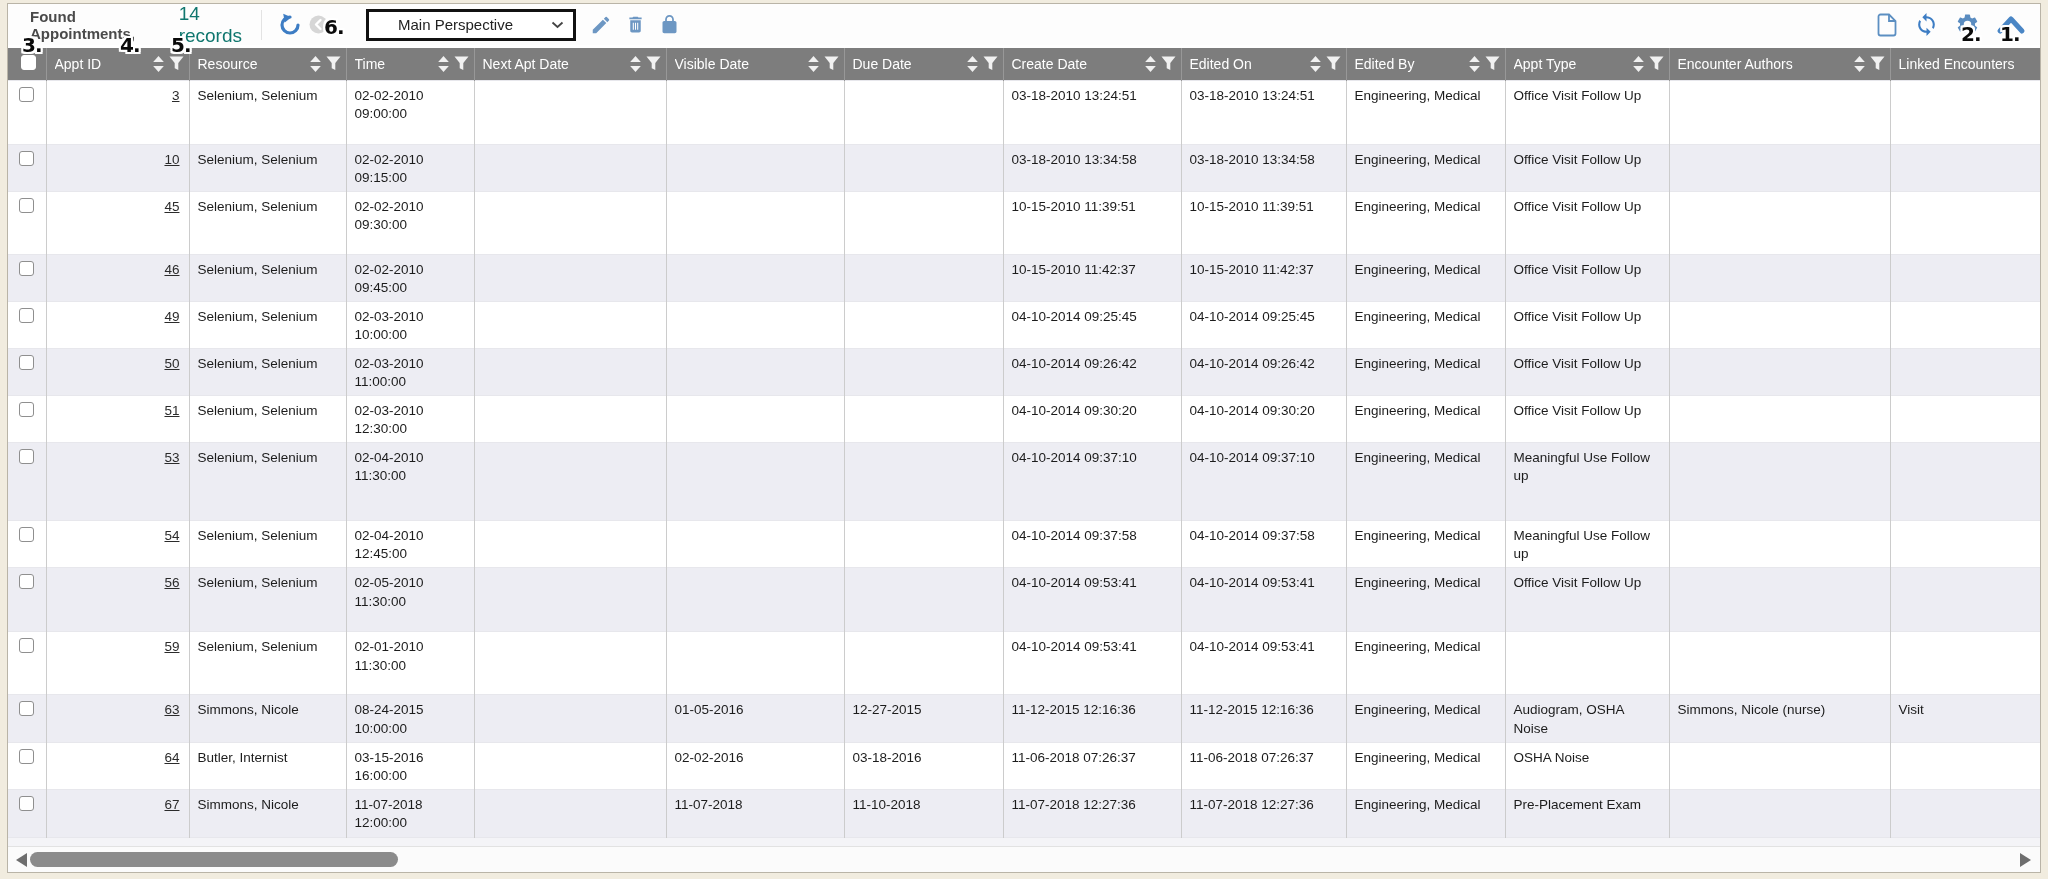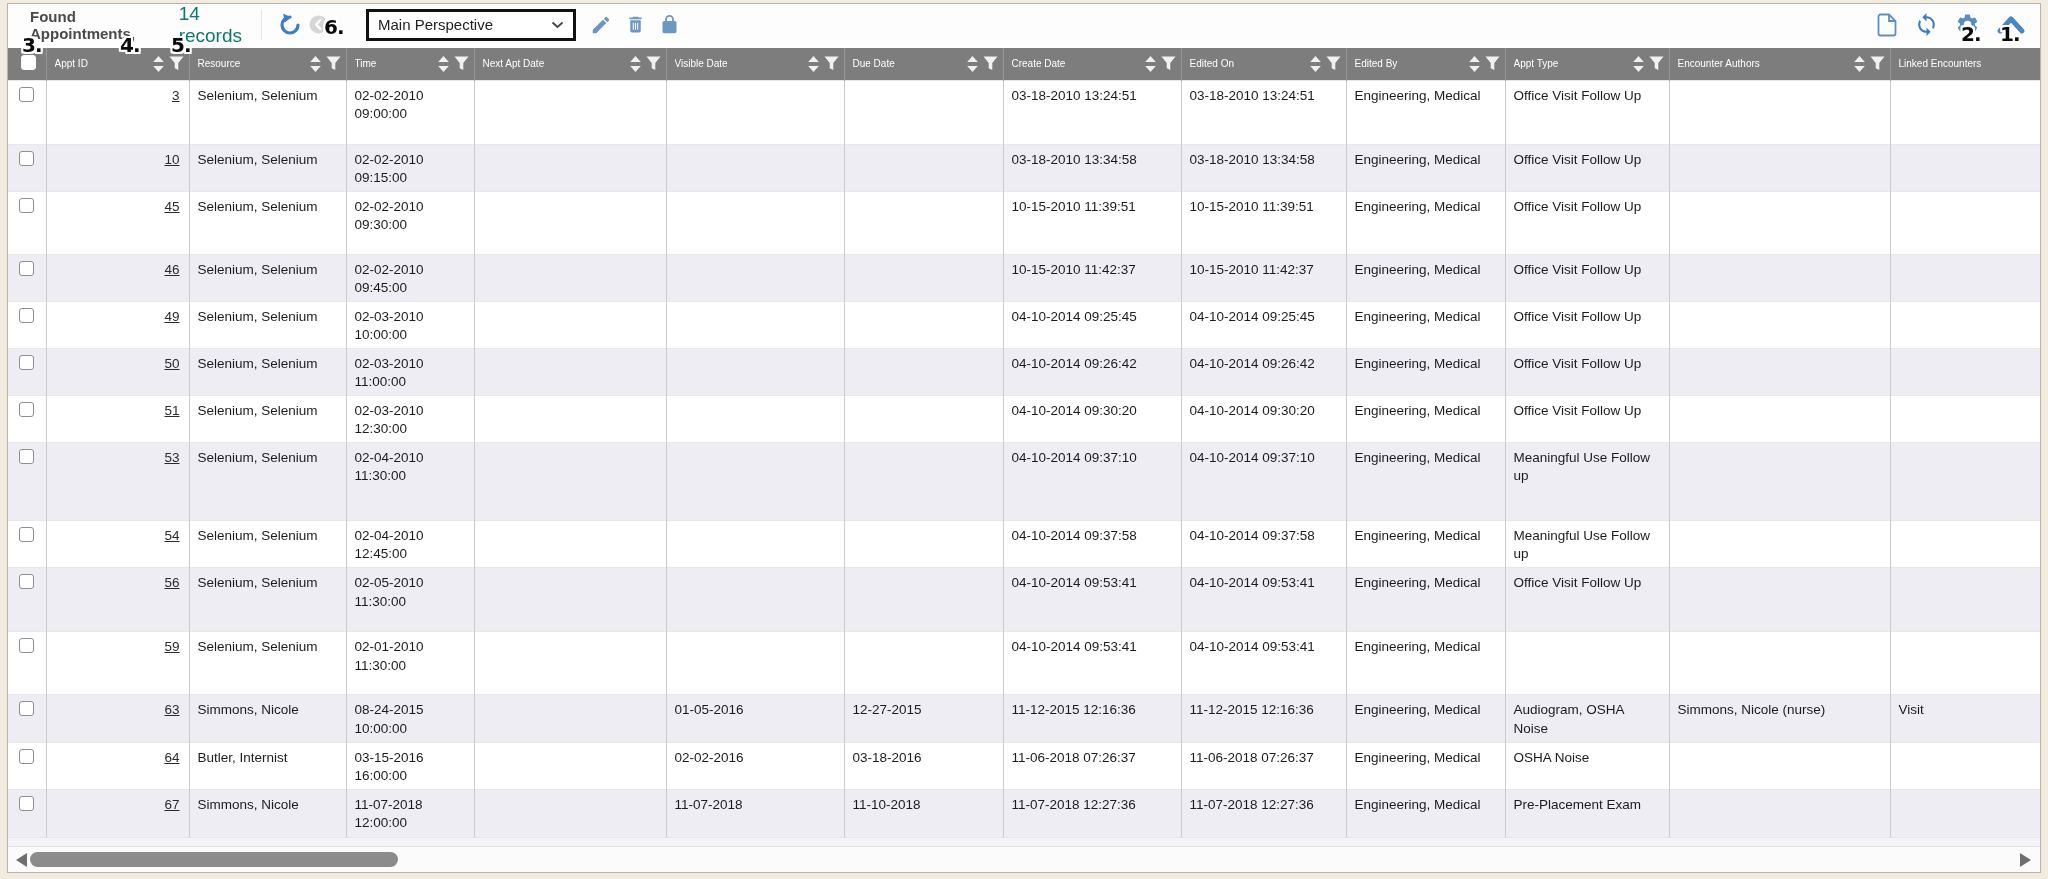--- a/index.html
+++ b/index.html
@@ -24,29 +24,29 @@
   .title { font-weight:bold; font-size:15px; color:#4a4a4a; }
   .records { font-size:19px; color:#0f766e; }
   .tb-icon { display:inline-flex; align-items:center; justify-content:center; cursor:pointer; }
   .undo { margin-left:16px; }
   .back-disabled { margin-left:7px; }
   .perspective {
     margin-left:38px;
     border:3px solid #111; background:#fff; height:32px; width:210px;
     display:flex; align-items:center; padding:0 9px; cursor:pointer;
   }
-  .perspective .val { font-size:15px; color:#222; }
+  .perspective .val { font-size:15px; color:#222;margin-left:20px; }
   .perspective .chev { margin-left:auto; display:inline-flex; }
   .edit-i { margin-left:14px; } .trash-i { margin-left:13px; } .lock-i { margin-left:13px; }
   .tb-right { margin-left:auto; display:flex; align-items:center; gap:16px; padding-right:14px; }
   
   .grid-wrap { border-top:3px solid #fff; }
   table.grid { border-collapse:collapse; table-layout:fixed; width:2032px; }
   thead th {
-    background:#7d7d7d; height:32px; color:#fff; font-weight:normal; font-size:10px;
+    background:#7d7d7d; height:32px; color:#fff; font-weight:normal; font-size:14px;
     text-align:left; padding:0 5px 0 8px; border-right:1px solid #989898; vertical-align:middle;
   }
   thead th .hwrap { display:flex; align-items:center; }
   thead th .hlabel { flex:1 1 auto; white-space:nowrap; overflow:hidden; }
   thead th .sicon, thead th .ficon { display:inline-flex; margin-left:4px; cursor:pointer; flex:0 0 auto; }
   tbody td {
     vertical-align:top; padding:6px 7px 4px 8px; border-right:1px solid #ccc;
     font-size:13.5px; color:#1c1c1c; line-height:1.34; overflow:hidden;
   }
   tbody tr { border-top:1px solid #e7e7ec; }

